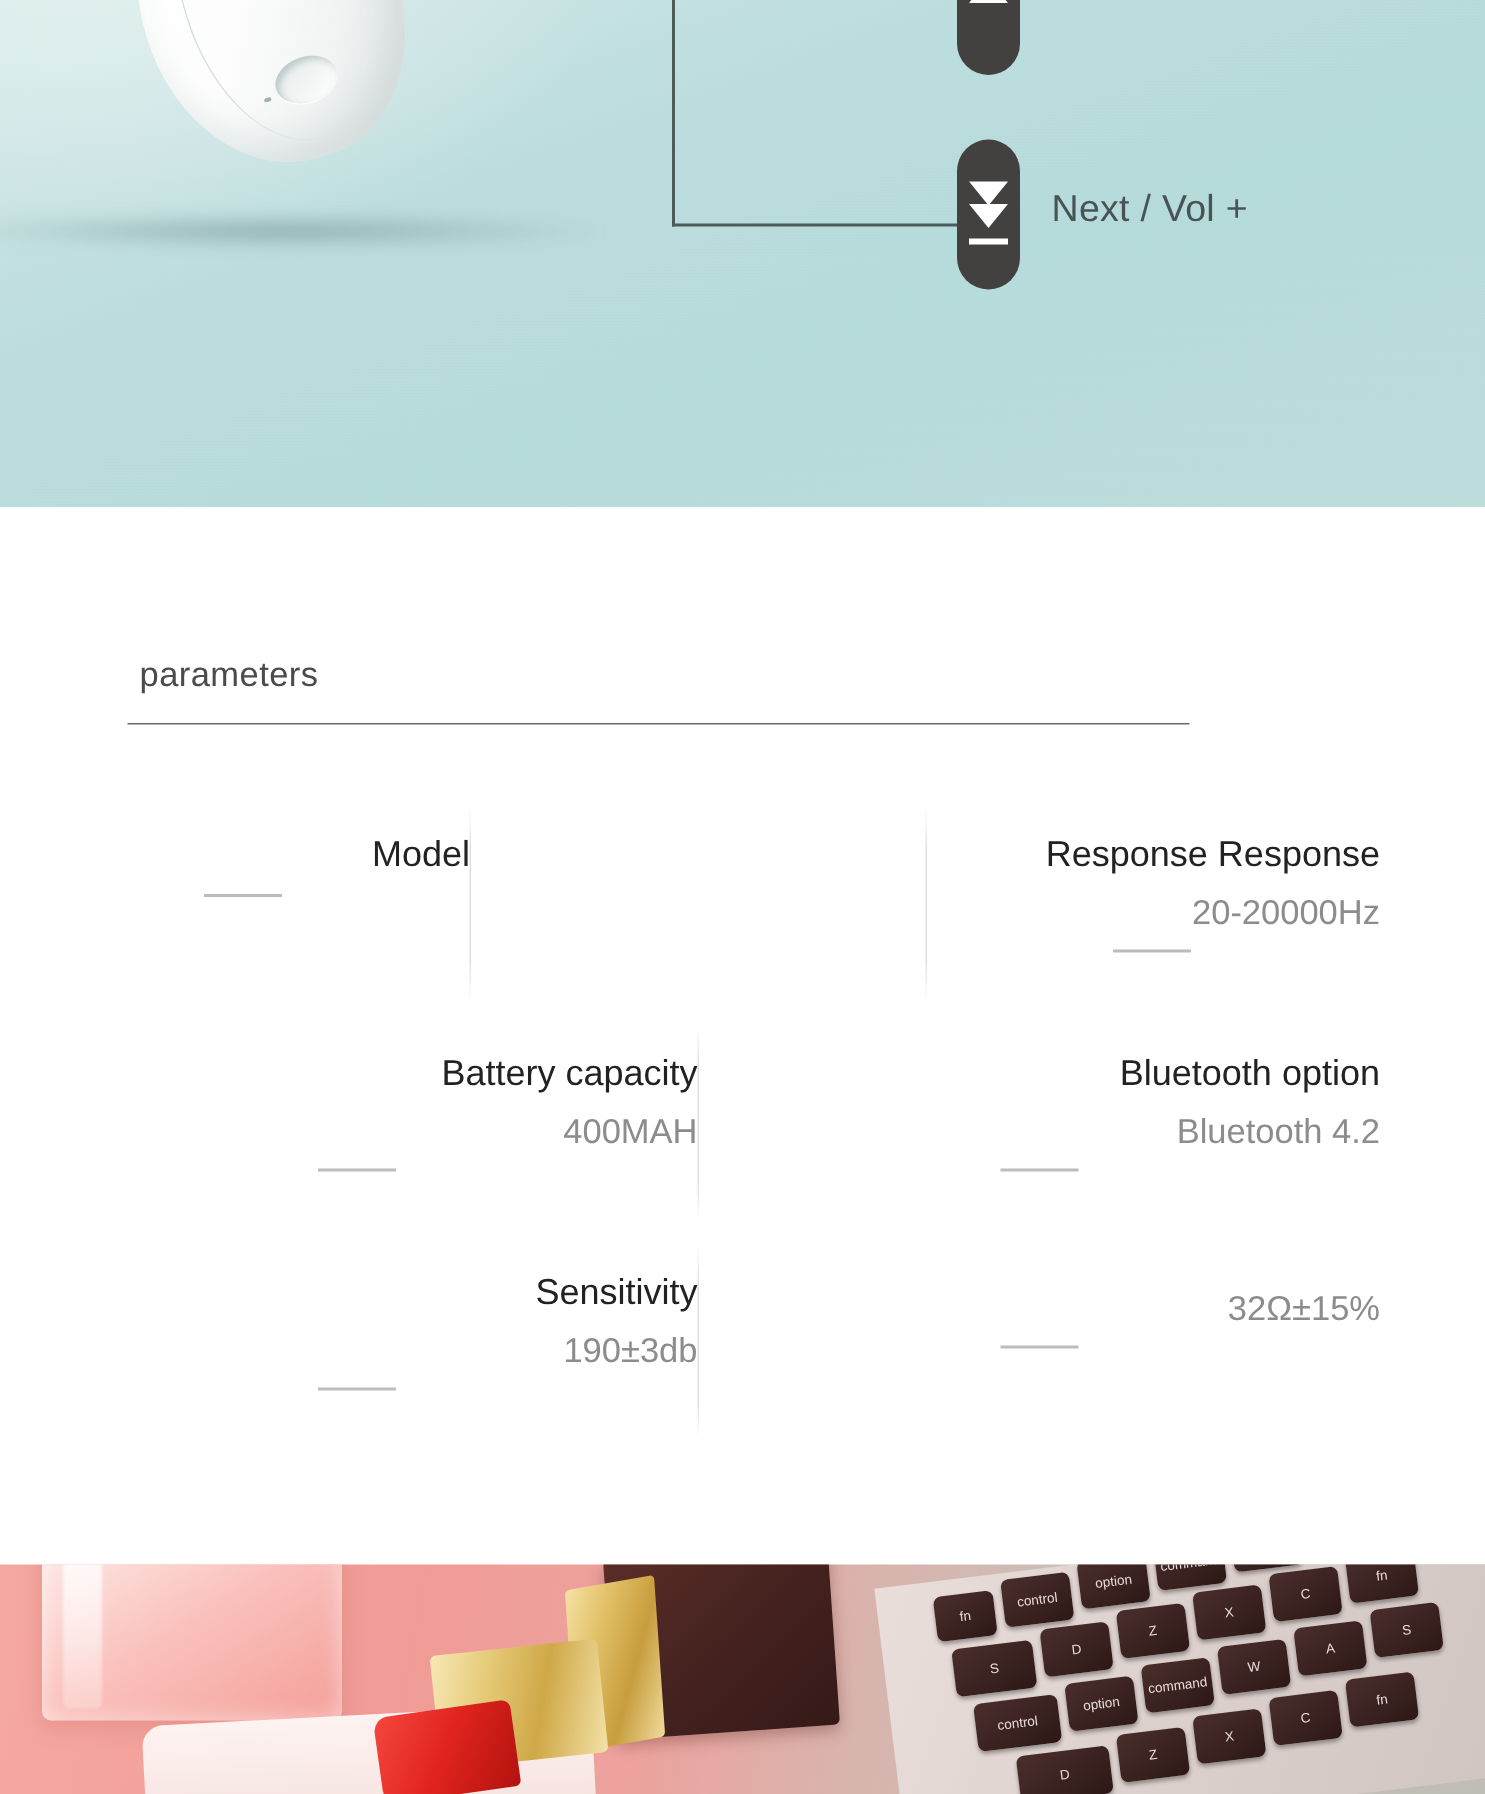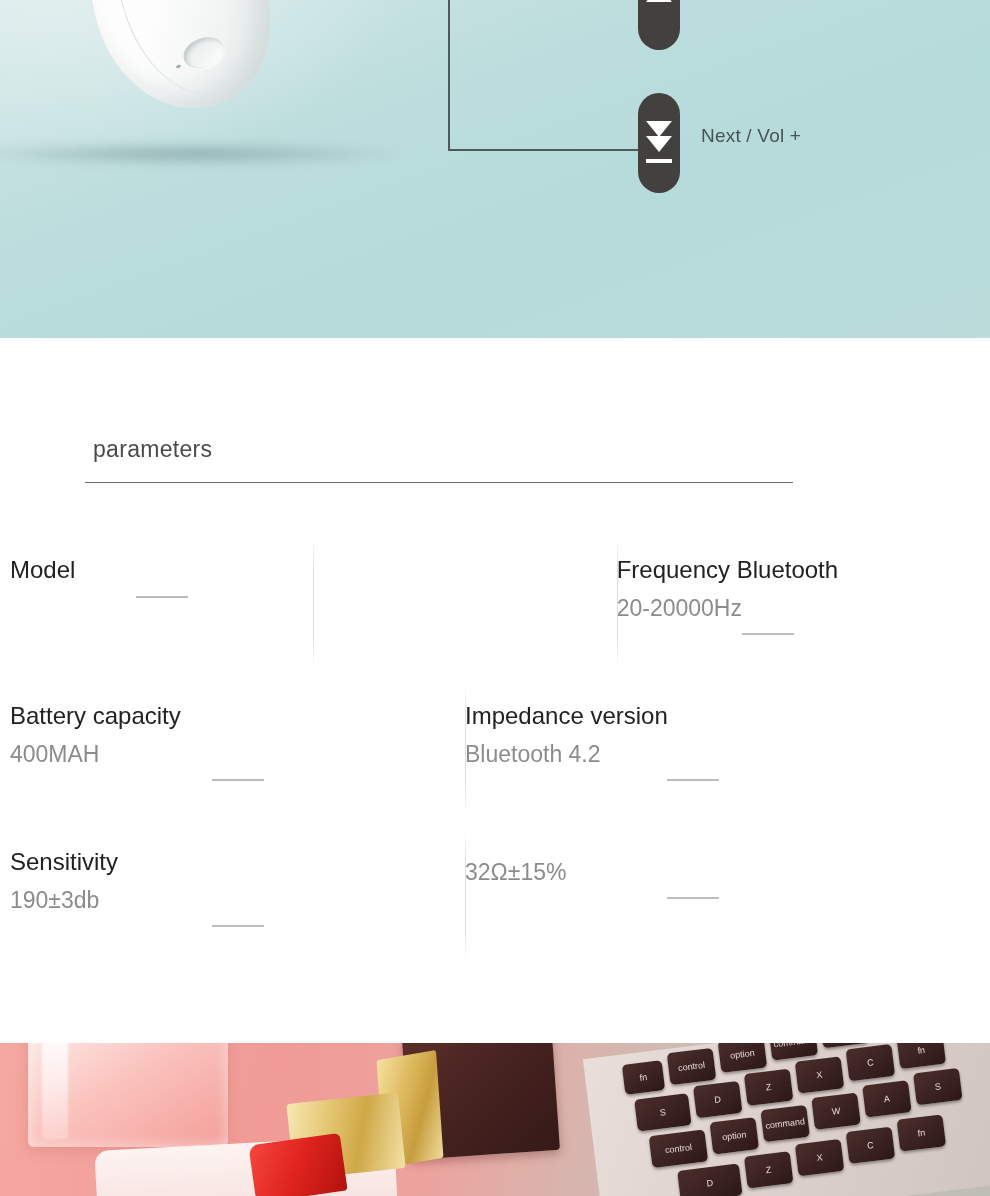--- a/index.html
+++ b/index.html
@@ -141,21 +141,21 @@
   .bar-wh {
     position: absolute;
     left: 50%; top: 66px;
     transform: translateX(-50%);
     width: 26px; height: 4px;
     background: #ffffff;
   }
   .callout-label {
     position: absolute;
     left: 701px; top: 125px;
-    font-size: 19px;
+    font-size: 25px;
     color: #4a5354;
     letter-spacing: .2px;
     white-space: nowrap;
   }
 
   
   .params {
     position: absolute;
     left: 0; top: 338px;
     width: 990px; height: 705px;
@@ -181,21 +181,21 @@
     width: 910px;
   }
   .row {
     position: relative;
     display: flex;
     height: 146px;
   }
   .cell {
     position: relative;
     flex: 1 1 0;
-    text-align: left;
+    text-align: right;
     padding-top: 22px;
     box-sizing: border-box;
   }
   .cell .label {
     font-size: 24px;
     color: #222222;
     line-height: 1.15;
     white-space: nowrap;
   }
   .cell .value {
@@ -366,34 +366,34 @@
         <div class="cell">
           <div class="label">Model</div>
           <span class="vrule"></span>
         </div>
         <div class="cell empty">
           <div class="label"></div>
           <div class="value"></div>
           <span class="vrule"></span>
         </div>
         <div class="cell">
-          <div class="label">Frequency Bluetooth</div>
+          <div class="label">Response Response</div>
           <div class="value">20-20000Hz</div>
           <span class="vrule"></span>
         </div>
       </div>
 
       <div class="row">
         <div class="cell">
           <div class="label">Battery capacity</div>
           <div class="value">400MAH</div>
           <span class="vrule"></span>
         </div>
         <div class="cell">
-          <div class="label">Impedance version</div>
+          <div class="label">Bluetooth option</div>
           <div class="value">Bluetooth 4.2</div>
           <span class="vrule"></span>
         </div>
       </div>
 
       <div class="row">
         <div class="cell">
           <div class="label">Sensitivity</div>
           <div class="value">190±3db</div>
           <span class="vrule"></span>

